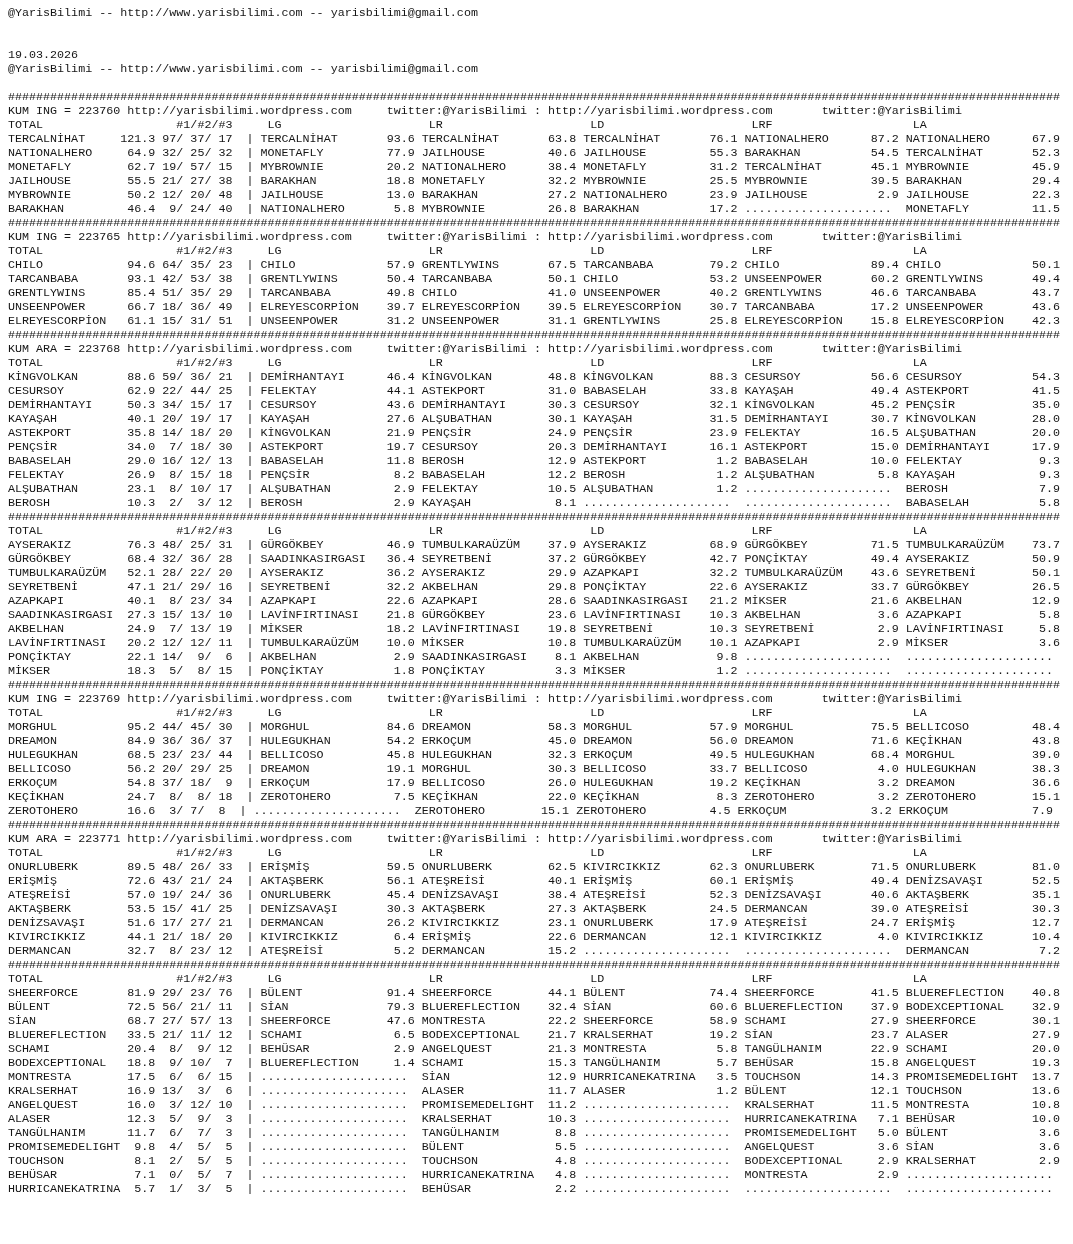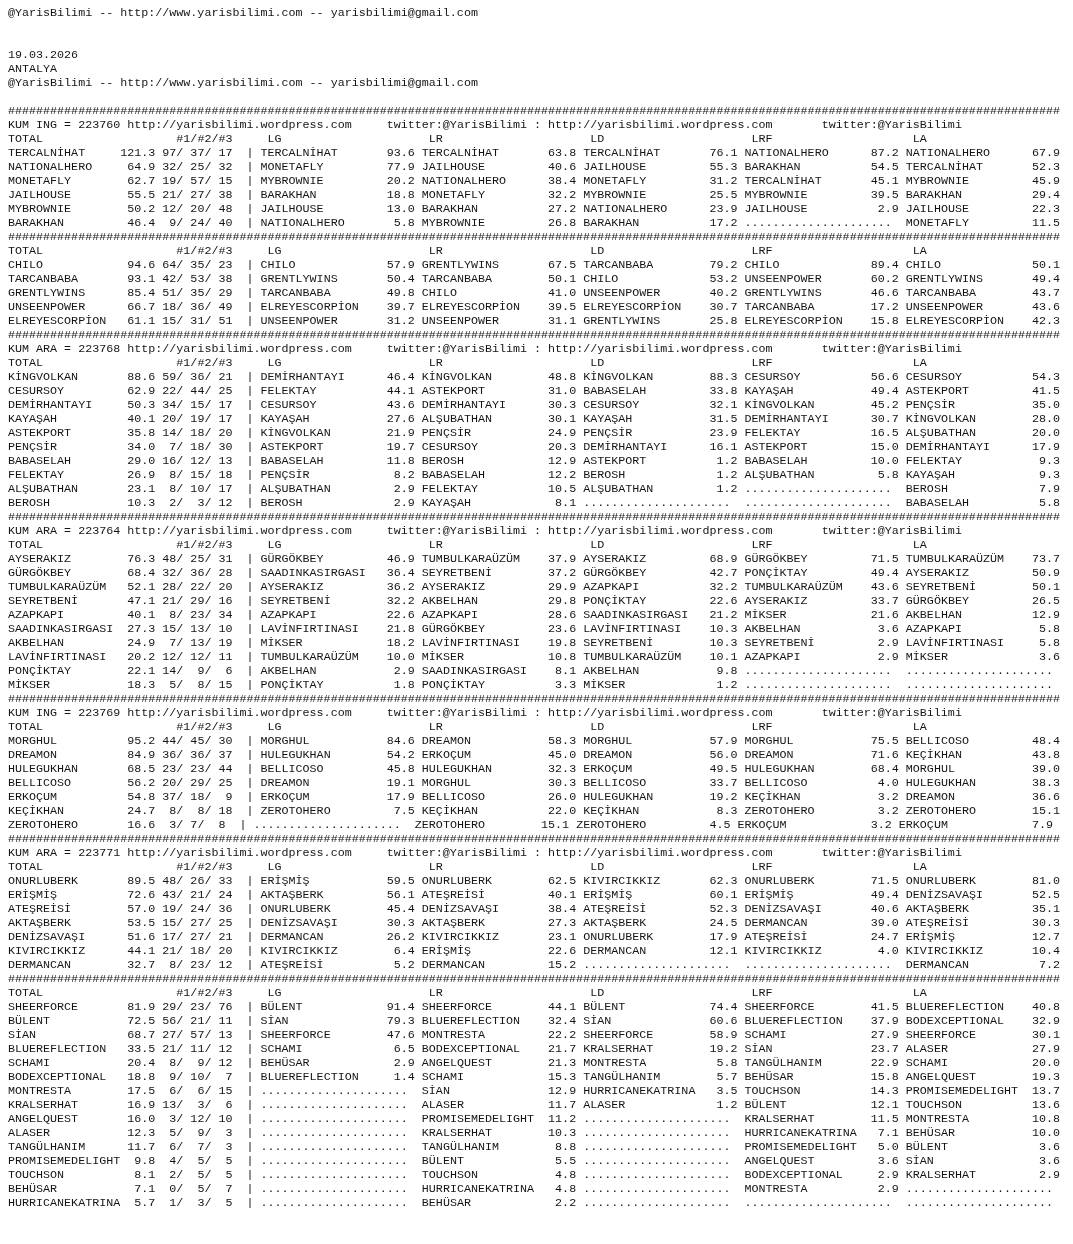--- a/index.html
+++ b/index.html
@@ -14,55 +14,54 @@
   .line span { white-space: pre; }
 </style>
 </head>
 <body>
 
 <div id="doc">
   <div class="line"><span>@YarisBilimi -- http://www.yarisbilimi.com -- yarisbilimi@gmail.com</span></div>
   <div class="line"></div>
   <div class="line"></div>
   <div class="line"><span>19.03.2026</span></div>
-  <div class="line"><span>ANTALYA</span></div>
   <div class="line"><span>@YarisBilimi -- http://www.yarisbilimi.com -- yarisbilimi@gmail.com</span></div>
   <div class="line"></div>
   <div id="blocks">
       <div class="line">######################################################################################################################################################</div>
       <div class="line"><span>KUM ING = 223760</span> <span>http://yarisbilimi.wordpress.com</span>     <span>twitter:@YarisBilimi</span> : <span>http://yarisbilimi.wordpress.com</span>       <span>twitter:@YarisBilimi</span></div>
       <div class="line"><span>TOTAL                 </span><span>  #1/#2/#3</span>    <span> LG                    </span><span> LR                    </span><span> LD                    </span><span> LRF                   </span><span> LA                    </span></div>
       <div class="line"><span>TERCALNİHAT     </span><span>121.3</span> <span>97/ 37/ 17</span>  | <span>TERCALNİHAT      </span><span> 93.6</span> <span>TERCALNİHAT      </span><span> 63.8</span> <span>TERCALNİHAT      </span><span> 76.1</span> <span>NATIONALHERO     </span><span> 87.2</span> <span>NATIONALHERO     </span><span> 67.9</span> </div>
       <div class="line"><span>NATIONALHERO    </span><span> 64.9</span> <span>32/ 25/ 32</span>  | <span>MONETAFLY        </span><span> 77.9</span> <span>JAILHOUSE        </span><span> 40.6</span> <span>JAILHOUSE        </span><span> 55.3</span> <span>BARAKHAN         </span><span> 54.5</span> <span>TERCALNİHAT      </span><span> 52.3</span> </div>
       <div class="line"><span>MONETAFLY       </span><span> 62.7</span> <span>19/ 57/ 15</span>  | <span>MYBROWNIE        </span><span> 20.2</span> <span>NATIONALHERO     </span><span> 38.4</span> <span>MONETAFLY        </span><span> 31.2</span> <span>TERCALNİHAT      </span><span> 45.1</span> <span>MYBROWNIE        </span><span> 45.9</span> </div>
       <div class="line"><span>JAILHOUSE       </span><span> 55.5</span> <span>21/ 27/ 38</span>  | <span>BARAKHAN         </span><span> 18.8</span> <span>MONETAFLY        </span><span> 32.2</span> <span>MYBROWNIE        </span><span> 25.5</span> <span>MYBROWNIE        </span><span> 39.5</span> <span>BARAKHAN         </span><span> 29.4</span> </div>
       <div class="line"><span>MYBROWNIE       </span><span> 50.2</span> <span>12/ 20/ 48</span>  | <span>JAILHOUSE        </span><span> 13.0</span> <span>BARAKHAN         </span><span> 27.2</span> <span>NATIONALHERO     </span><span> 23.9</span> <span>JAILHOUSE        </span><span>  2.9</span> <span>JAILHOUSE        </span><span> 22.3</span> </div>
       <div class="line"><span>BARAKHAN        </span><span> 46.4</span> <span> 9/ 24/ 40</span>  | <span>NATIONALHERO     </span><span>  5.8</span> <span>MYBROWNIE        </span><span> 26.8</span> <span>BARAKHAN         </span><span> 17.2</span> <span>.....................  </span><span>MONETAFLY        </span><span> 11.5</span> </div>
       <div class="line">######################################################################################################################################################</div>
+      <div class="line"><span>KUM ING = 223765</span> <span>http://yarisbilimi.wordpress.com</span>     <span>twitter:@YarisBilimi</span> : <span>http://yarisbilimi.wordpress.com</span>       <span>twitter:@YarisBilimi</span></div>
       <div class="line"><span>TOTAL                 </span><span>  #1/#2/#3</span>    <span> LG                    </span><span> LR                    </span><span> LD                    </span><span> LRF                   </span><span> LA                    </span></div>
       <div class="line"><span>CHILO           </span><span> 94.6</span> <span>64/ 35/ 23</span>  | <span>CHILO            </span><span> 57.9</span> <span>GRENTLYWINS      </span><span> 67.5</span> <span>TARCANBABA       </span><span> 79.2</span> <span>CHILO            </span><span> 89.4</span> <span>CHILO            </span><span> 50.1</span> </div>
       <div class="line"><span>TARCANBABA      </span><span> 93.1</span> <span>42/ 53/ 38</span>  | <span>GRENTLYWINS      </span><span> 50.4</span> <span>TARCANBABA       </span><span> 50.1</span> <span>CHILO            </span><span> 53.2</span> <span>UNSEENPOWER      </span><span> 60.2</span> <span>GRENTLYWINS      </span><span> 49.4</span> </div>
       <div class="line"><span>GRENTLYWINS     </span><span> 85.4</span> <span>51/ 35/ 29</span>  | <span>TARCANBABA       </span><span> 49.8</span> <span>CHILO            </span><span> 41.0</span> <span>UNSEENPOWER      </span><span> 40.2</span> <span>GRENTLYWINS      </span><span> 46.6</span> <span>TARCANBABA       </span><span> 43.7</span> </div>
       <div class="line"><span>UNSEENPOWER     </span><span> 66.7</span> <span>18/ 36/ 49</span>  | <span>ELREYESCORPİON   </span><span> 39.7</span> <span>ELREYESCORPİON   </span><span> 39.5</span> <span>ELREYESCORPİON   </span><span> 30.7</span> <span>TARCANBABA       </span><span> 17.2</span> <span>UNSEENPOWER      </span><span> 43.6</span> </div>
       <div class="line"><span>ELREYESCORPİON  </span><span> 61.1</span> <span>15/ 31/ 51</span>  | <span>UNSEENPOWER      </span><span> 31.2</span> <span>UNSEENPOWER      </span><span> 31.1</span> <span>GRENTLYWINS      </span><span> 25.8</span> <span>ELREYESCORPİON   </span><span> 15.8</span> <span>ELREYESCORPİON   </span><span> 42.3</span> </div>
       <div class="line">######################################################################################################################################################</div>
       <div class="line"><span>KUM ARA = 223768</span> <span>http://yarisbilimi.wordpress.com</span>     <span>twitter:@YarisBilimi</span> : <span>http://yarisbilimi.wordpress.com</span>       <span>twitter:@YarisBilimi</span></div>
       <div class="line"><span>TOTAL                 </span><span>  #1/#2/#3</span>    <span> LG                    </span><span> LR                    </span><span> LD                    </span><span> LRF                   </span><span> LA                    </span></div>
       <div class="line"><span>KİNGVOLKAN      </span><span> 88.6</span> <span>59/ 36/ 21</span>  | <span>DEMİRHANTAYI     </span><span> 46.4</span> <span>KİNGVOLKAN       </span><span> 48.8</span> <span>KİNGVOLKAN       </span><span> 88.3</span> <span>CESURSOY         </span><span> 56.6</span> <span>CESURSOY         </span><span> 54.3</span> </div>
       <div class="line"><span>CESURSOY        </span><span> 62.9</span> <span>22/ 44/ 25</span>  | <span>FELEKTAY         </span><span> 44.1</span> <span>ASTEKPORT        </span><span> 31.0</span> <span>BABASELAH        </span><span> 33.8</span> <span>KAYAŞAH          </span><span> 49.4</span> <span>ASTEKPORT        </span><span> 41.5</span> </div>
       <div class="line"><span>DEMİRHANTAYI    </span><span> 50.3</span> <span>34/ 15/ 17</span>  | <span>CESURSOY         </span><span> 43.6</span> <span>DEMİRHANTAYI     </span><span> 30.3</span> <span>CESURSOY         </span><span> 32.1</span> <span>KİNGVOLKAN       </span><span> 45.2</span> <span>PENÇSİR          </span><span> 35.0</span> </div>
       <div class="line"><span>KAYAŞAH         </span><span> 40.1</span> <span>20/ 19/ 17</span>  | <span>KAYAŞAH          </span><span> 27.6</span> <span>ALŞUBATHAN       </span><span> 30.1</span> <span>KAYAŞAH          </span><span> 31.5</span> <span>DEMİRHANTAYI     </span><span> 30.7</span> <span>KİNGVOLKAN       </span><span> 28.0</span> </div>
       <div class="line"><span>ASTEKPORT       </span><span> 35.8</span> <span>14/ 18/ 20</span>  | <span>KİNGVOLKAN       </span><span> 21.9</span> <span>PENÇSİR          </span><span> 24.9</span> <span>PENÇSİR          </span><span> 23.9</span> <span>FELEKTAY         </span><span> 16.5</span> <span>ALŞUBATHAN       </span><span> 20.0</span> </div>
       <div class="line"><span>PENÇSİR         </span><span> 34.0</span> <span> 7/ 18/ 30</span>  | <span>ASTEKPORT        </span><span> 19.7</span> <span>CESURSOY         </span><span> 20.3</span> <span>DEMİRHANTAYI     </span><span> 16.1</span> <span>ASTEKPORT        </span><span> 15.0</span> <span>DEMİRHANTAYI     </span><span> 17.9</span> </div>
       <div class="line"><span>BABASELAH       </span><span> 29.0</span> <span>16/ 12/ 13</span>  | <span>BABASELAH        </span><span> 11.8</span> <span>BEROSH           </span><span> 12.9</span> <span>ASTEKPORT        </span><span>  1.2</span> <span>BABASELAH        </span><span> 10.0</span> <span>FELEKTAY         </span><span>  9.3</span> </div>
       <div class="line"><span>FELEKTAY        </span><span> 26.9</span> <span> 8/ 15/ 18</span>  | <span>PENÇSİR          </span><span>  8.2</span> <span>BABASELAH        </span><span> 12.2</span> <span>BEROSH           </span><span>  1.2</span> <span>ALŞUBATHAN       </span><span>  5.8</span> <span>KAYAŞAH          </span><span>  9.3</span> </div>
       <div class="line"><span>ALŞUBATHAN      </span><span> 23.1</span> <span> 8/ 10/ 17</span>  | <span>ALŞUBATHAN       </span><span>  2.9</span> <span>FELEKTAY         </span><span> 10.5</span> <span>ALŞUBATHAN       </span><span>  1.2</span> <span>.....................  </span><span>BEROSH           </span><span>  7.9</span> </div>
       <div class="line"><span>BEROSH          </span><span> 10.3</span> <span> 2/  3/ 12</span>  | <span>BEROSH           </span><span>  2.9</span> <span>KAYAŞAH          </span><span>  8.1</span> <span>.....................  </span><span>.....................  </span><span>BABASELAH        </span><span>  5.8</span> </div>
       <div class="line">######################################################################################################################################################</div>
-      <div class="line"><span>KUM ARA = 223764</span> <span>http://yarisbilimi.wordpress.com</span>     <span>twitter:@YarisBilimi</span> : <span>http://yarisbilimi.wordpress.com</span>       <span>twitter:@YarisBilimi</span></div>
       <div class="line"><span>TOTAL                 </span><span>  #1/#2/#3</span>    <span> LG                    </span><span> LR                    </span><span> LD                    </span><span> LRF                   </span><span> LA                    </span></div>
       <div class="line"><span>AYSERAKIZ       </span><span> 76.3</span> <span>48/ 25/ 31</span>  | <span>GÜRGÖKBEY        </span><span> 46.9</span> <span>TUMBULKARAÜZÜM   </span><span> 37.9</span> <span>AYSERAKIZ        </span><span> 68.9</span> <span>GÜRGÖKBEY        </span><span> 71.5</span> <span>TUMBULKARAÜZÜM   </span><span> 73.7</span> </div>
       <div class="line"><span>GÜRGÖKBEY       </span><span> 68.4</span> <span>32/ 36/ 28</span>  | <span>SAADINKASIRGASI  </span><span> 36.4</span> <span>SEYRETBENİ       </span><span> 37.2</span> <span>GÜRGÖKBEY        </span><span> 42.7</span> <span>PONÇİKTAY        </span><span> 49.4</span> <span>AYSERAKIZ        </span><span> 50.9</span> </div>
       <div class="line"><span>TUMBULKARAÜZÜM  </span><span> 52.1</span> <span>28/ 22/ 20</span>  | <span>AYSERAKIZ        </span><span> 36.2</span> <span>AYSERAKIZ        </span><span> 29.9</span> <span>AZAPKAPI         </span><span> 32.2</span> <span>TUMBULKARAÜZÜM   </span><span> 43.6</span> <span>SEYRETBENİ       </span><span> 50.1</span> </div>
       <div class="line"><span>SEYRETBENİ      </span><span> 47.1</span> <span>21/ 29/ 16</span>  | <span>SEYRETBENİ       </span><span> 32.2</span> <span>AKBELHAN         </span><span> 29.8</span> <span>PONÇİKTAY        </span><span> 22.6</span> <span>AYSERAKIZ        </span><span> 33.7</span> <span>GÜRGÖKBEY        </span><span> 26.5</span> </div>
       <div class="line"><span>AZAPKAPI        </span><span> 40.1</span> <span> 8/ 23/ 34</span>  | <span>AZAPKAPI         </span><span> 22.6</span> <span>AZAPKAPI         </span><span> 28.6</span> <span>SAADINKASIRGASI  </span><span> 21.2</span> <span>MİKSER           </span><span> 21.6</span> <span>AKBELHAN         </span><span> 12.9</span> </div>
       <div class="line"><span>SAADINKASIRGASI </span><span> 27.3</span> <span>15/ 13/ 10</span>  | <span>LAVİNFIRTINASI   </span><span> 21.8</span> <span>GÜRGÖKBEY        </span><span> 23.6</span> <span>LAVİNFIRTINASI   </span><span> 10.3</span> <span>AKBELHAN         </span><span>  3.6</span> <span>AZAPKAPI         </span><span>  5.8</span> </div>
       <div class="line"><span>AKBELHAN        </span><span> 24.9</span> <span> 7/ 13/ 19</span>  | <span>MİKSER           </span><span> 18.2</span> <span>LAVİNFIRTINASI   </span><span> 19.8</span> <span>SEYRETBENİ       </span><span> 10.3</span> <span>SEYRETBENİ       </span><span>  2.9</span> <span>LAVİNFIRTINASI   </span><span>  5.8</span> </div>
       <div class="line"><span>LAVİNFIRTINASI  </span><span> 20.2</span> <span>12/ 12/ 11</span>  | <span>TUMBULKARAÜZÜM   </span><span> 10.0</span> <span>MİKSER           </span><span> 10.8</span> <span>TUMBULKARAÜZÜM   </span><span> 10.1</span> <span>AZAPKAPI         </span><span>  2.9</span> <span>MİKSER           </span><span>  3.6</span> </div>
       <div class="line"><span>PONÇİKTAY       </span><span> 22.1</span> <span>14/  9/  6</span>  | <span>AKBELHAN         </span><span>  2.9</span> <span>SAADINKASIRGASI  </span><span>  8.1</span> <span>AKBELHAN         </span><span>  9.8</span> <span>.....................  </span><span>.....................  </span></div>
@@ -76,21 +75,21 @@
       <div class="line"><span>BELLICOSO       </span><span> 56.2</span> <span>20/ 29/ 25</span>  | <span>DREAMON          </span><span> 19.1</span> <span>MORGHUL          </span><span> 30.3</span> <span>BELLICOSO        </span><span> 33.7</span> <span>BELLICOSO        </span><span>  4.0</span> <span>HULEGUKHAN       </span><span> 38.3</span> </div>
       <div class="line"><span>ERKOÇUM         </span><span> 54.8</span> <span>37/ 18/  9</span>  | <span>ERKOÇUM          </span><span> 17.9</span> <span>BELLICOSO        </span><span> 26.0</span> <span>HULEGUKHAN       </span><span> 19.2</span> <span>KEÇİKHAN         </span><span>  3.2</span> <span>DREAMON          </span><span> 36.6</span> </div>
       <div class="line"><span>KEÇİKHAN        </span><span> 24.7</span> <span> 8/  8/ 18</span>  | <span>ZEROTOHERO       </span><span>  7.5</span> <span>KEÇİKHAN         </span><span> 22.0</span> <span>KEÇİKHAN         </span><span>  8.3</span> <span>ZEROTOHERO       </span><span>  3.2</span> <span>ZEROTOHERO       </span><span> 15.1</span> </div>
       <div class="line"><span>ZEROTOHERO      </span><span> 16.6</span> <span> 3/ 7/  8</span>  | <span>.....................  </span><span>ZEROTOHERO       </span><span> 15.1</span> <span>ZEROTOHERO       </span><span>  4.5</span> <span>ERKOÇUM          </span><span>  3.2</span> <span>ERKOÇUM          </span><span>  7.9</span> </div>
       <div class="line">######################################################################################################################################################</div>
       <div class="line"><span>KUM ARA = 223771</span> <span>http://yarisbilimi.wordpress.com</span>     <span>twitter:@YarisBilimi</span> : <span>http://yarisbilimi.wordpress.com</span>       <span>twitter:@YarisBilimi</span></div>
       <div class="line"><span>TOTAL                 </span><span>  #1/#2/#3</span>    <span> LG                    </span><span> LR                    </span><span> LD                    </span><span> LRF                   </span><span> LA                    </span></div>
       <div class="line"><span>ONURLUBERK      </span><span> 89.5</span> <span>48/ 26/ 33</span>  | <span>ERİŞMİŞ          </span><span> 59.5</span> <span>ONURLUBERK       </span><span> 62.5</span> <span>KIVIRCIKKIZ      </span><span> 62.3</span> <span>ONURLUBERK       </span><span> 71.5</span> <span>ONURLUBERK       </span><span> 81.0</span> </div>
       <div class="line"><span>ERİŞMİŞ         </span><span> 72.6</span> <span>43/ 21/ 24</span>  | <span>AKTAŞBERK        </span><span> 56.1</span> <span>ATEŞREİSİ        </span><span> 40.1</span> <span>ERİŞMİŞ          </span><span> 60.1</span> <span>ERİŞMİŞ          </span><span> 49.4</span> <span>DENİZSAVAŞI      </span><span> 52.5</span> </div>
       <div class="line"><span>ATEŞREİSİ       </span><span> 57.0</span> <span>19/ 24/ 36</span>  | <span>ONURLUBERK       </span><span> 45.4</span> <span>DENİZSAVAŞI      </span><span> 38.4</span> <span>ATEŞREİSİ        </span><span> 52.3</span> <span>DENİZSAVAŞI      </span><span> 40.6</span> <span>AKTAŞBERK        </span><span> 35.1</span> </div>
-      <div class="line"><span>AKTAŞBERK       </span><span> 53.5</span> <span>15/ 27/ 25</span>  | <span>DENİZSAVAŞI      </span><span> 30.3</span> <span>AKTAŞBERK        </span><span> 27.3</span> <span>AKTAŞBERK        </span><span> 24.5</span> <span>DERMANCAN        </span><span> 39.0</span> <span>ATEŞREİSİ        </span><span> 30.3</span> </div>
+      <div class="line"><span>AKTAŞBERK       </span><span> 53.5</span> <span>15/ 41/ 25</span>  | <span>DENİZSAVAŞI      </span><span> 30.3</span> <span>AKTAŞBERK        </span><span> 27.3</span> <span>AKTAŞBERK        </span><span> 24.5</span> <span>DERMANCAN        </span><span> 39.0</span> <span>ATEŞREİSİ        </span><span> 30.3</span> </div>
       <div class="line"><span>DENİZSAVAŞI     </span><span> 51.6</span> <span>17/ 27/ 21</span>  | <span>DERMANCAN        </span><span> 26.2</span> <span>KIVIRCIKKIZ      </span><span> 23.1</span> <span>ONURLUBERK       </span><span> 17.9</span> <span>ATEŞREİSİ        </span><span> 24.7</span> <span>ERİŞMİŞ          </span><span> 12.7</span> </div>
       <div class="line"><span>KIVIRCIKKIZ     </span><span> 44.1</span> <span>21/ 18/ 20</span>  | <span>KIVIRCIKKIZ      </span><span>  6.4</span> <span>ERİŞMİŞ          </span><span> 22.6</span> <span>DERMANCAN        </span><span> 12.1</span> <span>KIVIRCIKKIZ      </span><span>  4.0</span> <span>KIVIRCIKKIZ      </span><span> 10.4</span> </div>
       <div class="line"><span>DERMANCAN       </span><span> 32.7</span> <span> 8/ 23/ 12</span>  | <span>ATEŞREİSİ        </span><span>  5.2</span> <span>DERMANCAN        </span><span> 15.2</span> <span>.....................  </span><span>.....................  </span><span>DERMANCAN        </span><span>  7.2</span> </div>
       <div class="line">######################################################################################################################################################</div>
       <div class="line"><span>TOTAL                 </span><span>  #1/#2/#3</span>    <span> LG                    </span><span> LR                    </span><span> LD                    </span><span> LRF                   </span><span> LA                    </span></div>
       <div class="line"><span>SHEERFORCE      </span><span> 81.9</span> <span>29/ 23/ 76</span>  | <span>BÜLENT           </span><span> 91.4</span> <span>SHEERFORCE       </span><span> 44.1</span> <span>BÜLENT           </span><span> 74.4</span> <span>SHEERFORCE       </span><span> 41.5</span> <span>BLUEREFLECTION   </span><span> 40.8</span> </div>
       <div class="line"><span>BÜLENT          </span><span> 72.5</span> <span>56/ 21/ 11</span>  | <span>SİAN             </span><span> 79.3</span> <span>BLUEREFLECTION   </span><span> 32.4</span> <span>SİAN             </span><span> 60.6</span> <span>BLUEREFLECTION   </span><span> 37.9</span> <span>BODEXCEPTIONAL   </span><span> 32.9</span> </div>
       <div class="line"><span>SİAN            </span><span> 68.7</span> <span>27/ 57/ 13</span>  | <span>SHEERFORCE       </span><span> 47.6</span> <span>MONTRESTA        </span><span> 22.2</span> <span>SHEERFORCE       </span><span> 58.9</span> <span>SCHAMI           </span><span> 27.9</span> <span>SHEERFORCE       </span><span> 30.1</span> </div>
       <div class="line"><span>BLUEREFLECTION  </span><span> 33.5</span> <span>21/ 11/ 12</span>  | <span>SCHAMI           </span><span>  6.5</span> <span>BODEXCEPTIONAL   </span><span> 21.7</span> <span>KRALSERHAT       </span><span> 19.2</span> <span>SİAN             </span><span> 23.7</span> <span>ALASER           </span><span> 27.9</span> </div>
       <div class="line"><span>SCHAMI          </span><span> 20.4</span> <span> 8/  9/ 12</span>  | <span>BEHÜSAR          </span><span>  2.9</span> <span>ANGELQUEST       </span><span> 21.3</span> <span>MONTRESTA        </span><span>  5.8</span> <span>TANGÜLHANIM      </span><span> 22.9</span> <span>SCHAMI           </span><span> 20.0</span> </div>

